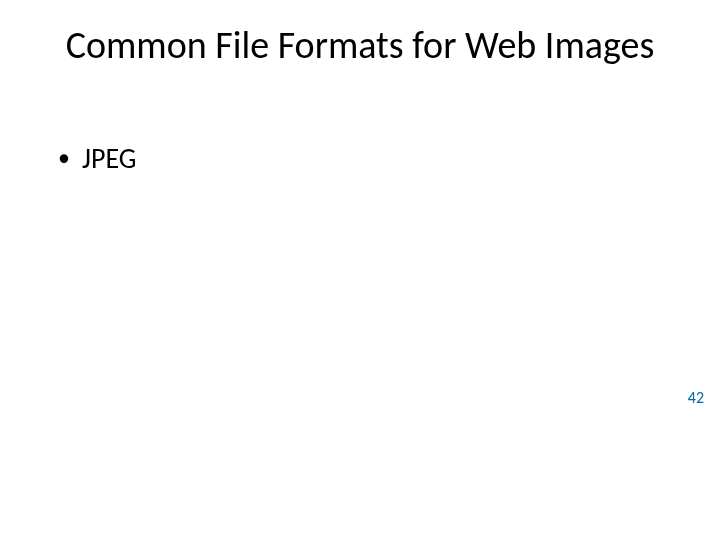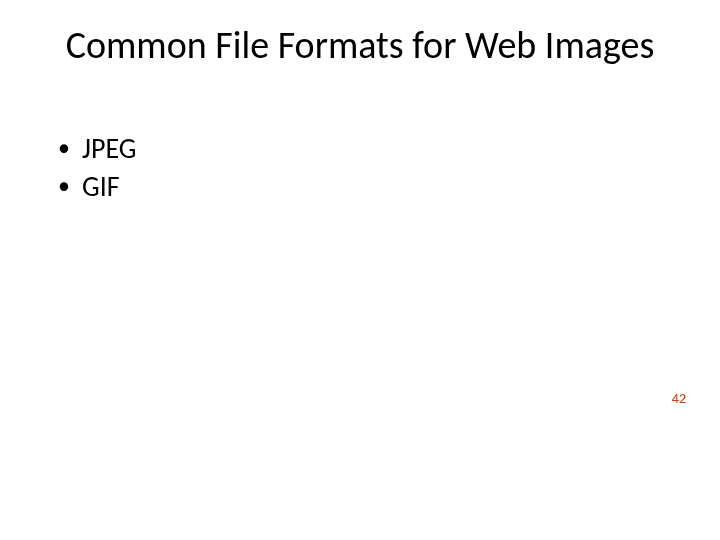--- a/index.html
+++ b/index.html
@@ -38,43 +38,42 @@
   ul.bullets {
     list-style: none;
     margin: 0;
     padding: 0;
   }
   ul.bullets li {
     font-size: 28px;
     line-height: 1.35;
     position: relative;
     padding-left: 28px;
-    margin: 0 0;
+    margin: 10px 0;
   }
   ul.bullets li::before {
     content: "•";
     position: absolute;
     left: 4px;
     top: 0;
     font-size: 24px;
     line-height: 1.5;
   }
   .page-number {
     position: absolute;
     bottom: 14px;
-    right: 34px;
-    font-size: 14px;
-    color: #c2410c;
+    right: 16px;
+    font-size: 16px;
+    color: #0369a1;
   }
 </style>
 </head>
 <body>
 
 <div class="slide">
   <div class="title">Common File Formats for Web Images</div>
   <div class="body">
     <ul class="bullets">
       <li>JPEG</li>
-      <li>GIF</li>
     </ul>
   </div>
   <div class="page-number">42</div>
 </div>
 
 </body></html>

